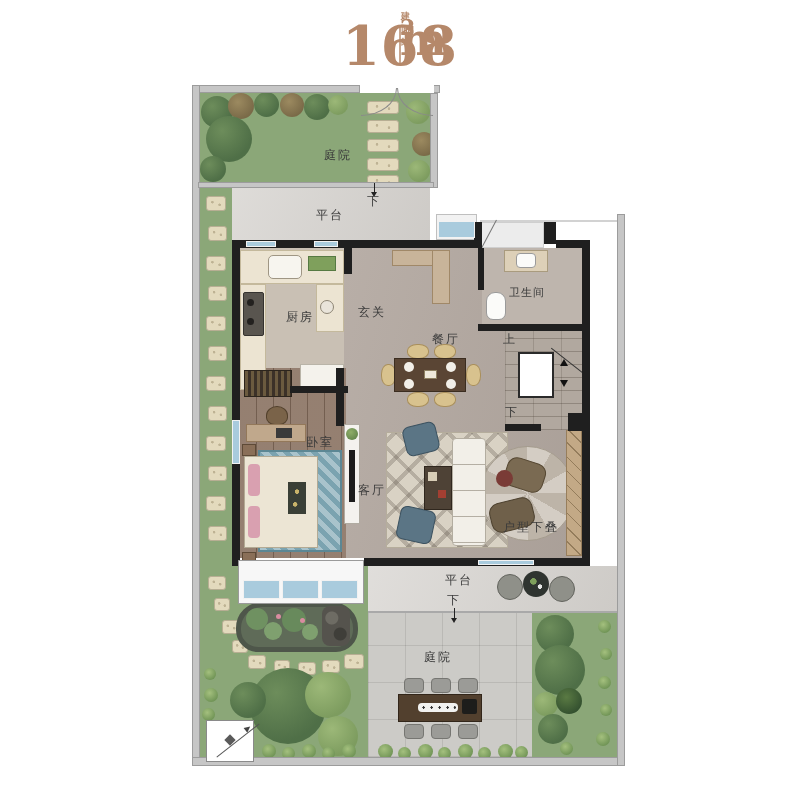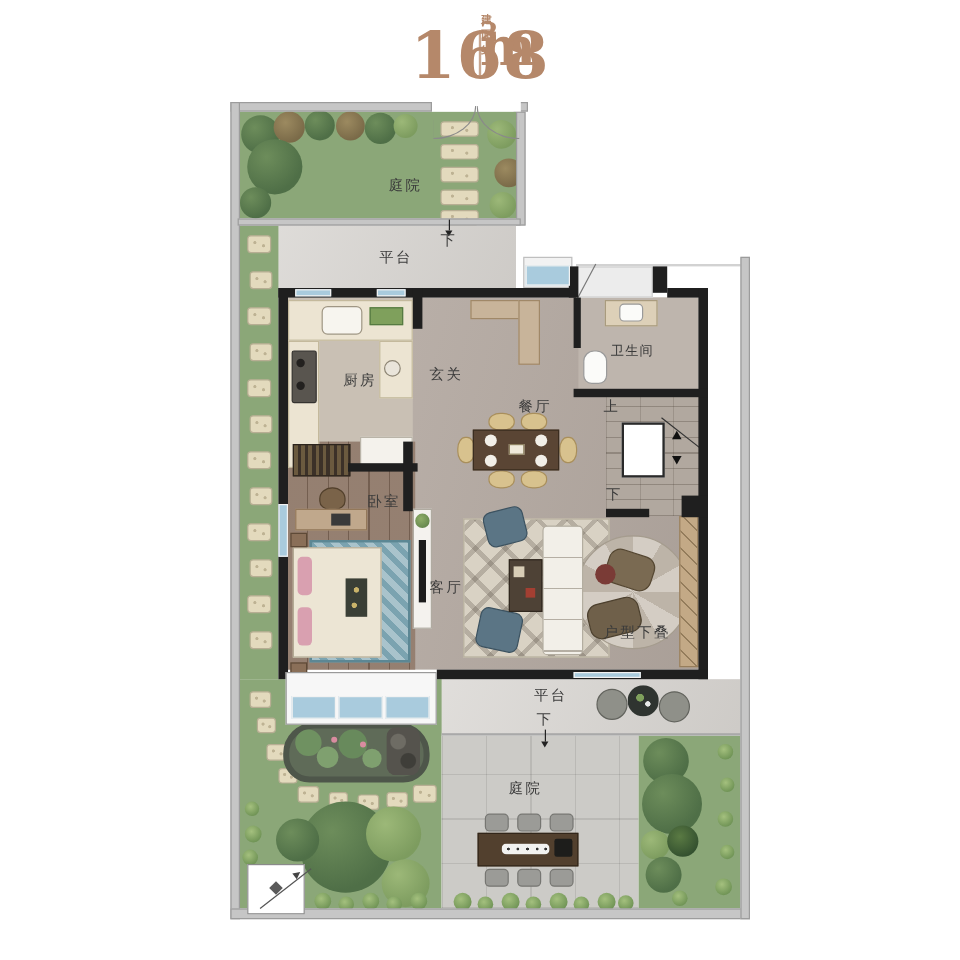--- a/index.html
+++ b/index.html
@@ -177,21 +177,21 @@
   <div style="left:266px;top:406px;width:22px;height:19px;background:#7a6349;border:1px solid #52402c;border-radius:50% 50% 40% 40%;z-index:9"></div>
   <div style="left:258px;top:450px;width:84px;height:102px;z-index:8;background:#7ba3b0;border:2px solid #5c8794;
        background-image:repeating-linear-gradient(45deg,rgba(255,255,255,.35) 0 5px,transparent 5px 10px);"></div>
   <div style="left:244px;top:456px;width:74px;height:92px;background:#ece5d4;border:1px solid #b3aa94;z-index:9"></div>
   <div style="left:248px;top:464px;width:12px;height:32px;background:#d9a0b0;border-radius:4px;z-index:10"></div>
   <div style="left:248px;top:506px;width:12px;height:32px;background:#d9a0b0;border-radius:4px;z-index:10"></div>
   <div style="left:288px;top:482px;width:18px;height:32px;background:#3a3f36;z-index:10;
        background-image:radial-gradient(circle at 50% 30%,#c9b36a 2px,transparent 2.5px),radial-gradient(circle at 40% 70%,#c9b36a 2px,transparent 2.5px);"></div>
   <div style="left:242px;top:444px;width:14px;height:12px;background:#8a6f58;border:1px solid #5e4a37;z-index:10"></div>
   <div style="left:242px;top:552px;width:14px;height:12px;background:#8a6f58;border:1px solid #5e4a37;z-index:10"></div>
-  <div class="lbl" style="left:320px;top:418px">卧室</div>
+  <div class="lbl" style="left:320px;top:442px">卧室</div>
 
   <div style="left:344px;top:424px;width:16px;height:100px;background:#f4f2ee;border:1px solid #b0aba1;z-index:10"></div>
   <div style="left:349px;top:450px;width:6px;height:52px;background:#1c1c1c;z-index:11"></div>
   <div style="left:346px;top:428px;width:12px;height:12px;border-radius:50%;background:radial-gradient(circle at 40% 35%,#8fae68,#587a45);z-index:11"></div>
 
   <div style="left:386px;top:432px;width:122px;height:116px;z-index:5;background:#d9d2c4;border:1px solid #b5ad9c;
        background-image:repeating-linear-gradient(45deg,transparent 0 14px,rgba(90,80,70,.28) 14px 18px),
                         repeating-linear-gradient(-45deg,transparent 0 14px,rgba(90,80,70,.28) 14px 18px);"></div>
   <div style="left:452px;top:438px;width:34px;height:108px;background:#f2efe8;border:1px solid #b3ada0;border-radius:4px;z-index:9;
        background-image:repeating-linear-gradient(180deg,transparent 0 25px,rgba(120,110,95,.5) 25px 26px);"></div>

